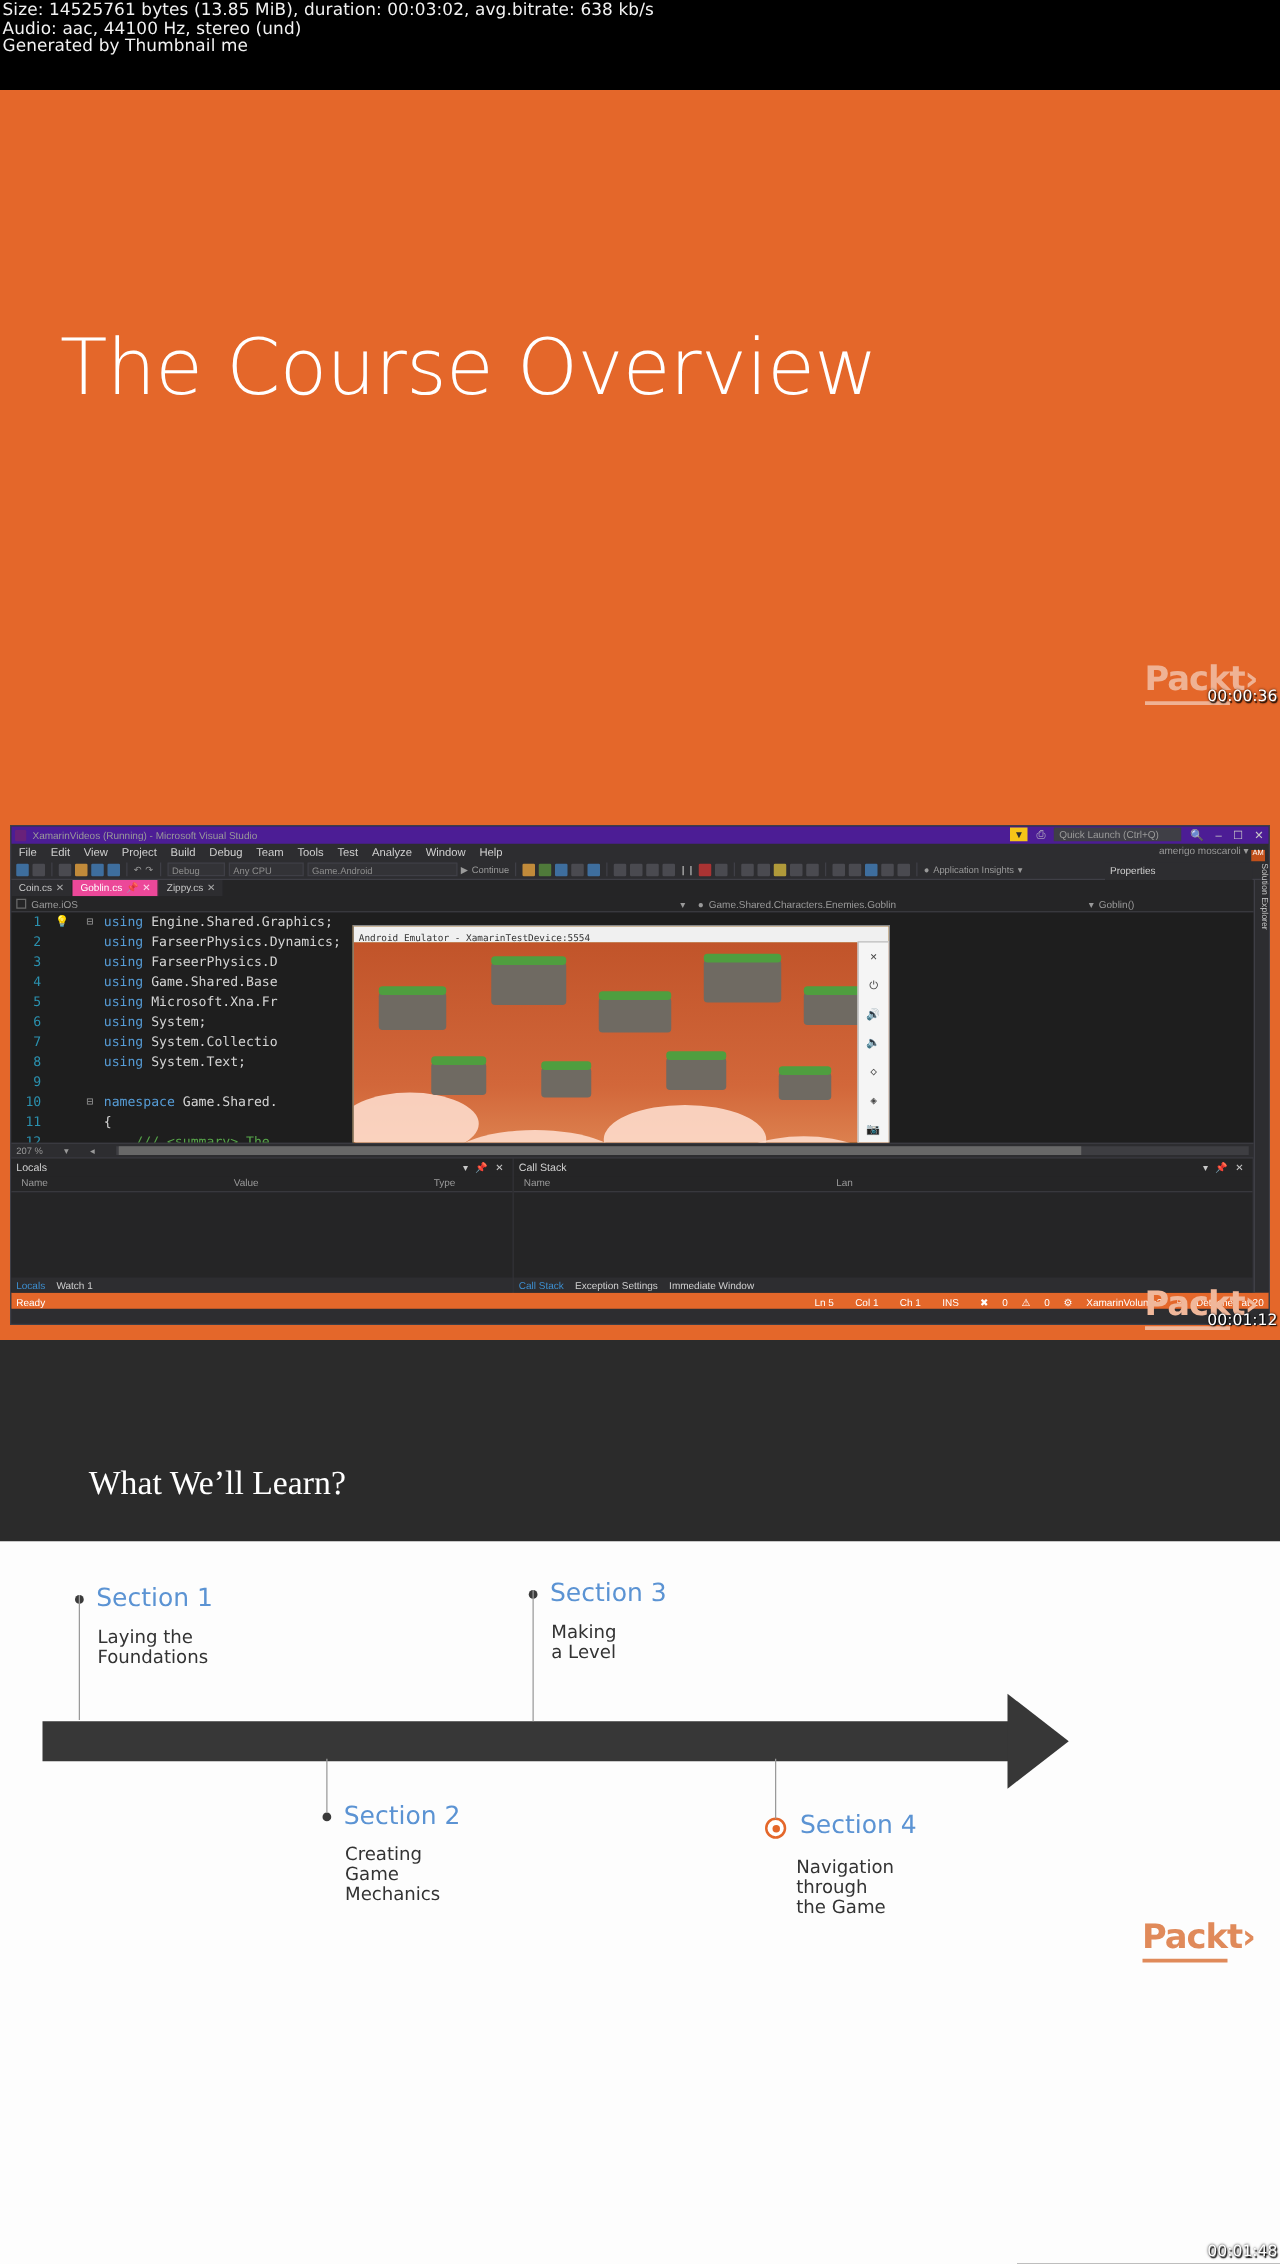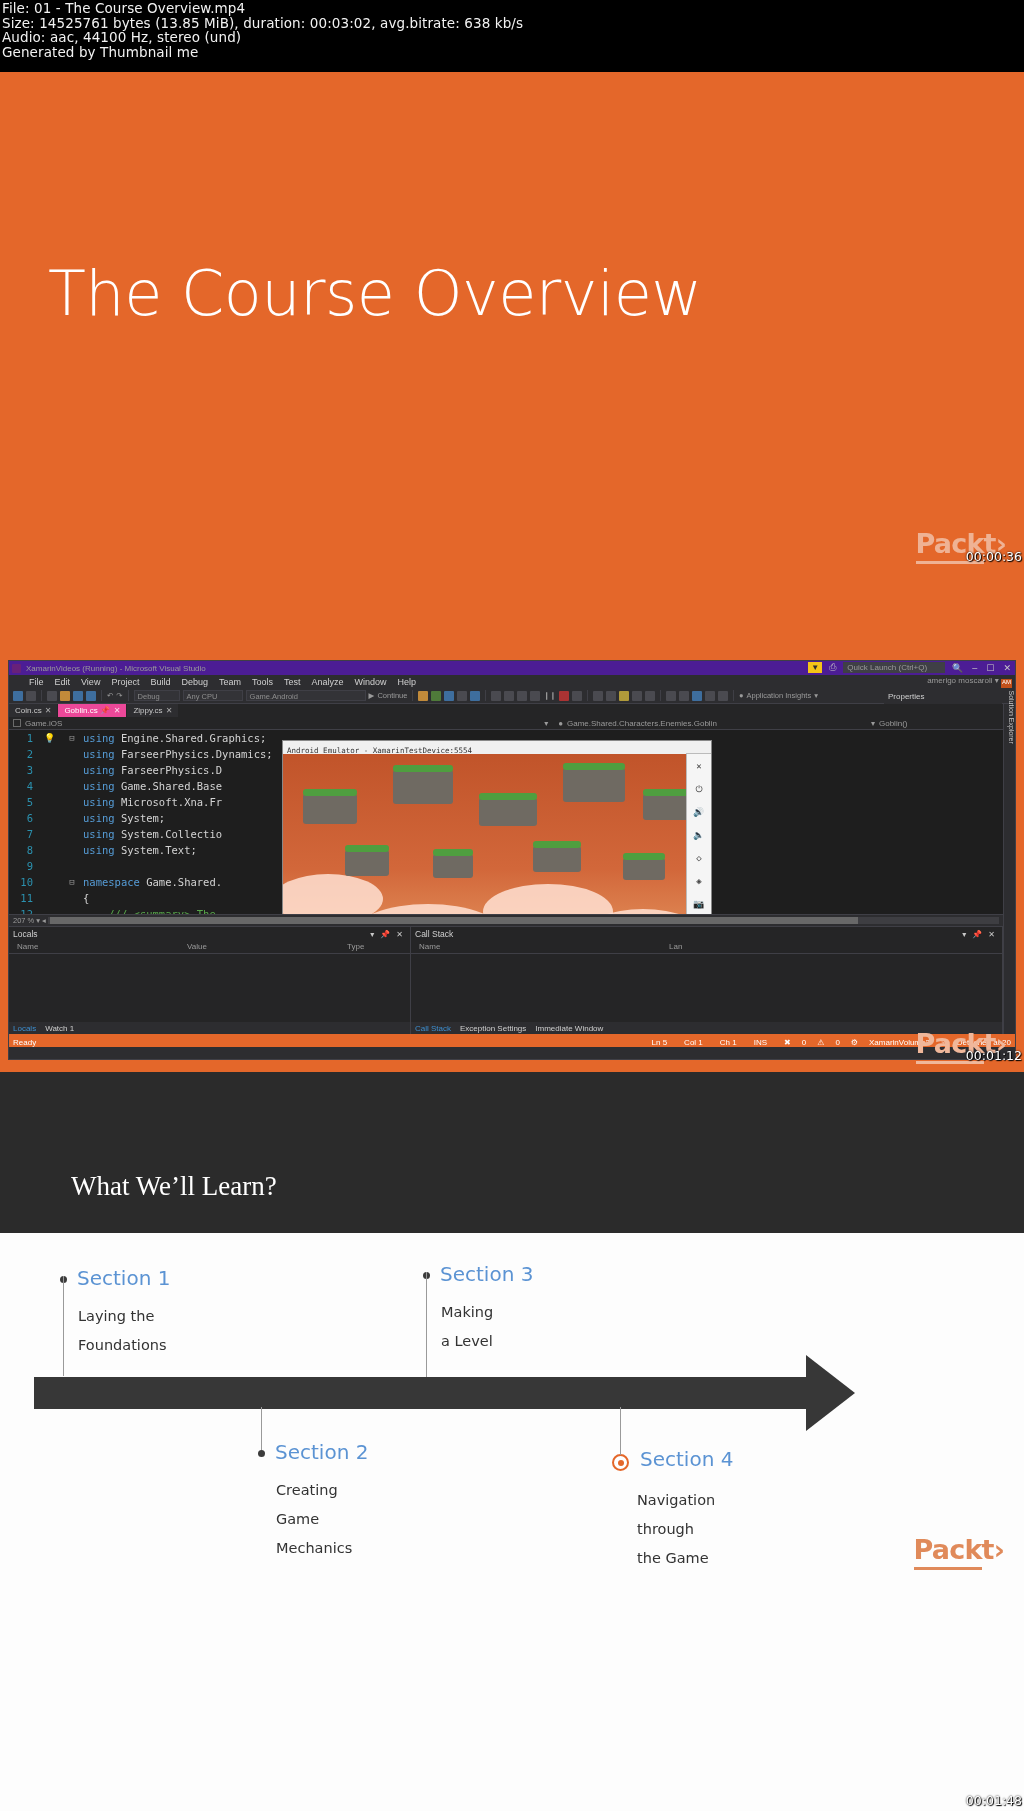--- a/index.html
+++ b/index.html
@@ -63,21 +63,21 @@
   .vs-titlebar { height:14px; display:flex; align-items:center; padding:0 3px; background:#4c1d95; position:relative;}
   .vs-logo { width:9px;height:9px;background:#68217a;margin-right:5px;border-radius:1px;flex:none;}
   .vs-title { color:#9a9a9a; font-size:8px; }
   .vs-tb-right { position:absolute; right:2px; top:1px; display:flex; align-items:center; gap:5px;}
   .q-flag { width:14px;height:11px;background:#f5c518;display:flex;align-items:center;justify-content:center;color:#2d2d30;font-size:8px;}
   .quick { color:#9a9a9a; font-size:8px; background:#3f3f46; padding:1px 18px 1px 4px; }
   .winbtn { color:#c8c8c8; font-size:9px; padding:0 2px;}
   .vs-user { position:absolute; right:3px; top:15px; color:#9a9a9a; font-size:8px;}
   .vs-user .ava { display:inline-block;width:11px;height:9px;background:#c1501a;color:#fff;font-size:6px;text-align:center;vertical-align:-1px;}
 
-  .vs-menu { height:13px; display:flex; align-items:center; gap:11px; padding:0 20px; color:#d0d0d0; font-size:9px;}
+  .vs-menu { height:13px; display:flex; align-items:center; gap:11px; padding:0 6px; color:#d0d0d0; font-size:9px;}
   .vs-toolbar { height:16px; background:#2d2d30; display:flex; align-items:center; gap:3px; padding:0 4px; border-bottom:1px solid #3f3f46;}
   .tb-ico { width:10px;height:10px;background:#4a4a50;border-radius:1px;flex:none;}
   .tb-ico.o{background:#c18a3a;} .tb-ico.b{background:#3e6e9e;} .tb-ico.g{background:#4f7a3a;}
   .tb-ico.r{background:#a33;} .tb-ico.y{background:#b09a3a;}
   .tb-combo { height:11px; background:#333337; border:1px solid #3f3f46; color:#8e8e8e; font-size:7.5px; padding:0 10px 0 3px; line-height:11px; flex:none;}
   .tb-txt { color:#9a9a9a; font-size:7.5px;}
   .tb-sep { width:1px;height:11px;background:#3f3f46;margin:0 2px;}
 
   .vs-body { display:flex; height:330px; }
   .vs-left { flex:1; display:flex; flex-direction:column; min-width:0;}
@@ -106,21 +106,21 @@
   }
   .emu-hd { height:13px; background:#f0f0f0; color:#333; font-size:7.5px; padding:2px 0 0 4px;}
   .emu-screen { height:287px; position:relative; overflow:hidden;
                 background:linear-gradient(#c1542a 0%, #d2673a 40%, #e08a56 62%, #f0c49a 78%, #f6ddbd 100%);}
   .emu-side { position:absolute; right:-1px; top:12px; width:26px; height:288px; background:#f5f5f5; border:1px solid #bbb;
               display:flex;flex-direction:column;align-items:center;padding-top:4px;gap:7px;font-size:9px;color:#444;}
   .cloud{position:absolute;border-radius:50%;background:rgba(255,225,210,.85);}
   .isle{position:absolute;background:#6f6a62;border-radius:3px;}
   .isle::before{content:"";position:absolute;left:0;right:0;top:-5px;height:7px;background:#4f9e3f;border-radius:3px;}
 
-  .zoombar { height:12px; background:#2d2d30; display:flex; align-items:center; gap:2px; font-size:7.5px; color:#9a9a9a; padding:0 4px; border-top:1px solid #3f3f46;}
+  .zoombar { height:12px; background:#2d2d30; display:flex; align-items:center; gap:17px; font-size:7.5px; color:#9a9a9a; padding:0 4px; border-top:1px solid #3f3f46;}
   .zoom-track{flex:1;height:7px;background:#3e3e42;position:relative;}
   .zoom-thumb{position:absolute;left:2px;top:0;height:7px;width:85%;background:#686868;}
 
   .vs-panels { height:108px; display:flex; border-top:1px solid #3f3f46; }
   .panel { background:#252526; display:flex; flex-direction:column; border-right:1px solid #3f3f46;}
   .panel.locals{ width:402px; } .panel.callstack{ flex:1; }
   .panel-hd { height:14px; display:flex;align-items:center; padding:0 4px; font-size:8.5px; color:#d0d0d0; background:#252526;}
   .panel-hd .sp{flex:1;}
   .panel-hd .pb{padding:0 3px;color:#c8c8c8;font-size:8px;}
   .cols { height:13px; display:flex; font-size:8px; color:#9a9a9a; border-bottom:1px solid #3f3f46; background:#252526;}
@@ -147,21 +147,21 @@
                 font-family:Liberation Serif, serif;margin-left:37px; }
   .arrow-bar { position:absolute; left:34px; top:305px; width:776px; height:32px; background:#373737; }
   .arrow-head { position:absolute; left:806px; top:283px; width:0;height:0;
                 border-top:38px solid transparent; border-bottom:38px solid transparent; border-left:49px solid #373737; }
   .node { position:absolute; }
   .node .dot { position:absolute; width:7px;height:7px;border-radius:50%;background:#3b3b3b; left:-3px; }
   .node .dot.ring { width:17px;height:17px;border:2px solid #e4672a;background:#fff; left:-8px; top:-5px; }
   .node .dot.ring::after{content:"";position:absolute;left:3.5px;top:3.5px;width:6px;height:6px;border-radius:50%;background:#e4672a;}
   .node .stem { position:absolute; width:1px; background:#9a9a9a; left:0; }
   .node .sec { position:absolute; left:14px; font-size:20px; color:#5b93d3; font-family:"DejaVu Sans", sans-serif; white-space:nowrap;}
-  .node .desc { position:absolute; left:15px; font-size:14.5px; color:#333; line-height:29px; font-family:"DejaVu Sans", sans-serif;}
+  .node .desc { position:absolute; left:15px; font-size:14.5px; color:#333; line-height:16px; font-family:"DejaVu Sans", sans-serif;}
   .f3-packt{ position:absolute; right:20px; top:464px; color:#e08a5a; }
 
   .sect1 { left:63px; top:204px; }
   .sect1 .stem{ top:0; height:100px; }
   .sect1 .sec{ top:-10px; } .sect1 .desc{ top:26px; }
   .sect3 { left:426px; top:200px; }
   .sect3 .stem{ top:0; height:105px; }
   .sect3 .sec{ top:-10px; } .sect3 .desc{ top:26px; }
   .sect2 { left:261px; top:378px; }
   .sect2 .stem{ top:-43px; height:43px; }
@@ -170,21 +170,20 @@
   .sect4 .stem{ top:-52px; height:48px; }
   .sect4 .sec{ left:20px; top:-12px; } .sect4 .desc{ left:17px; top:27px; }
 
   
   .tail { position:absolute; left:0; top:1572px; width:1024px; height:239px; background:#fdfdfd; }
 </style>
 </head>
 <body>
 
 <div class="meta">
-  <div>File: 01 - The Course Overview.mp4</div>
   <div>Size: 14525761 bytes (13.85 MiB), duration: 00:03:02, avg.bitrate: 638 kb/s</div>
   <div>Audio: aac, 44100 Hz, stereo (und)</div>
   <div>Generated by Thumbnail me</div>
 </div>
 
 <div class="frame1">
   <div class="title">The Course Overview</div>
   <div class="packt-logo f1-packt">
     <span class="u">Pack</span><span>t›</span>
   </div>

